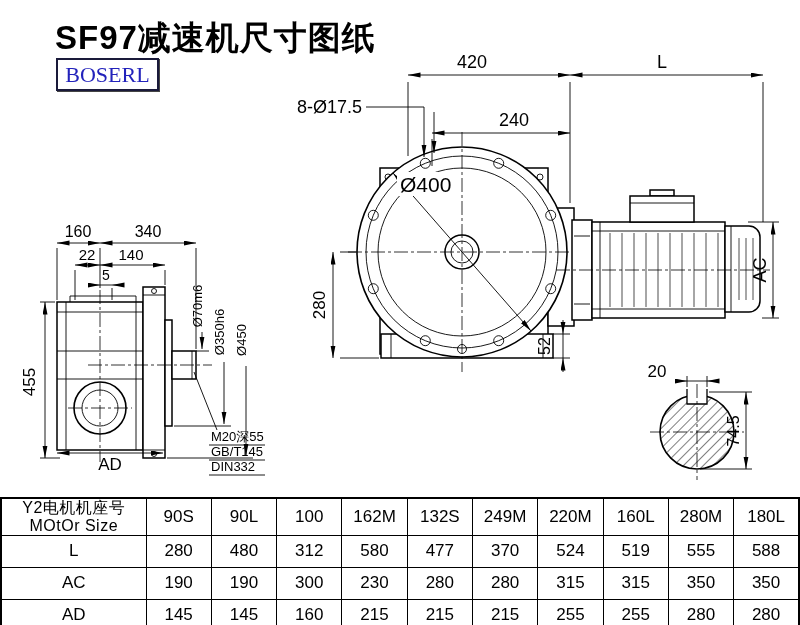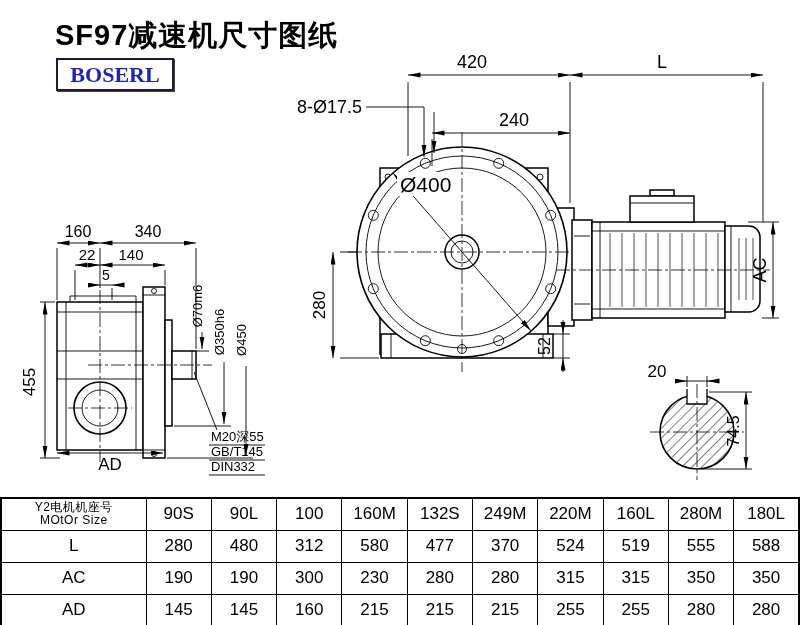--- a/index.html
+++ b/index.html
@@ -1,35 +1,35 @@
 <!DOCTYPE html>
 <html><head>
 <meta charset="utf-8">
 <style>
   *{margin:0;padding:0;box-sizing:border-box}
   html,body{width:800px;height:625px}
   body{background:#fff;font-family:"Liberation Sans",sans-serif;position:relative;overflow:hidden}
   .page{position:absolute;inset:0;background:#fff}
-  .title{position:absolute;left:55px;top:16px;font-size:29px;font-weight:bold;color:#000;letter-spacing:1px;white-space:nowrap}
-  .logo{position:absolute;left:56px;top:58px;width:118px;height:33px;border:2px solid #1a1a3a;box-shadow:1px 1px 0 #444;
+  .title{position:absolute;left:55px;top:16px;font-size:33px;font-weight:bold;color:#000;letter-spacing:1px;white-space:nowrap}
+  .logo{position:absolute;left:56px;top:58px;width:103px;height:33px;border:2px solid #1a1a3a;box-shadow:1px 1px 0 #444;
         display:flex;align-items:center;justify-content:center;
-        font-family:"Liberation Serif",serif;font-size:22px;font-weight:700;color:#2222bb;background:#fff}
+        font-family:"Liberation Serif",serif;font-size:22px;font-weight:400;color:#2222bb;background:#fff}
   svg{position:absolute;left:0;top:0}
   svg text{fill:#000;font-family:"Liberation Sans",sans-serif}
   .t21{font-size:21px}.t18{font-size:18px}.t17{font-size:17px}.t16{font-size:16px}.t15{font-size:15px}.t14{font-size:14px}.t13{font-size:13px}
   .o{fill:#fff;stroke:#000;stroke-width:1.5}
   .ob{fill:#fff;stroke:#000;stroke-width:1.6}
   .t{stroke:#000;stroke-width:0.9;fill:none}
   .tf{stroke:#000;stroke-width:0.7;fill:none}
   .d{stroke:#000;stroke-width:0.9;fill:none}
   .cl{stroke:#000;stroke-width:0.8;stroke-dasharray:14 3 3 3;fill:none}
   .size-table{position:absolute;left:0;top:497px;width:800px;height:128px;border-collapse:collapse;table-layout:fixed;background:#fff;border:2px solid #000}
   .size-table th,.size-table td{border:1.5px solid #000;text-align:center;vertical-align:middle;font-size:17px;font-weight:normal;color:#000;padding:0;overflow:hidden}
   .size-table tr{height:32px}
-  .hcell div{font-size:12px;line-height:1.12;letter-spacing:0.5px}
+  .hcell div{font-size:16px;line-height:1.12;letter-spacing:0.5px}
 </style>
 </head>
 <body>
 
 <div class="page">
 
   <svg width="800" height="497" viewBox="0 0 800 497">
     <defs>
       <marker id="arr" orient="auto-start-reverse" markerUnits="userSpaceOnUse" markerWidth="13" markerHeight="6" refX="12.5" refY="2.5">
         <path d="M0,0 L12.5,2.5 L0,5 z" fill="#000"></path>
@@ -250,21 +250,21 @@
     </colgroup>
     <tbody>
         <tr>
       <th class="hcell">
         <div>Y2电机机座号</div>
         <div>MOtOr Size</div>
       </th>
       <th>90S</th>
       <th>90L</th>
       <th>100</th>
-      <th>160M</th>
+      <th>162M</th>
       <th>132S</th>
       <th>249M</th>
       <th>220M</th>
       <th>160L</th>
       <th>280M</th>
       <th>180L</th>
     </tr>
     <tr>
       <th>L</th>
       <td>280</td>

